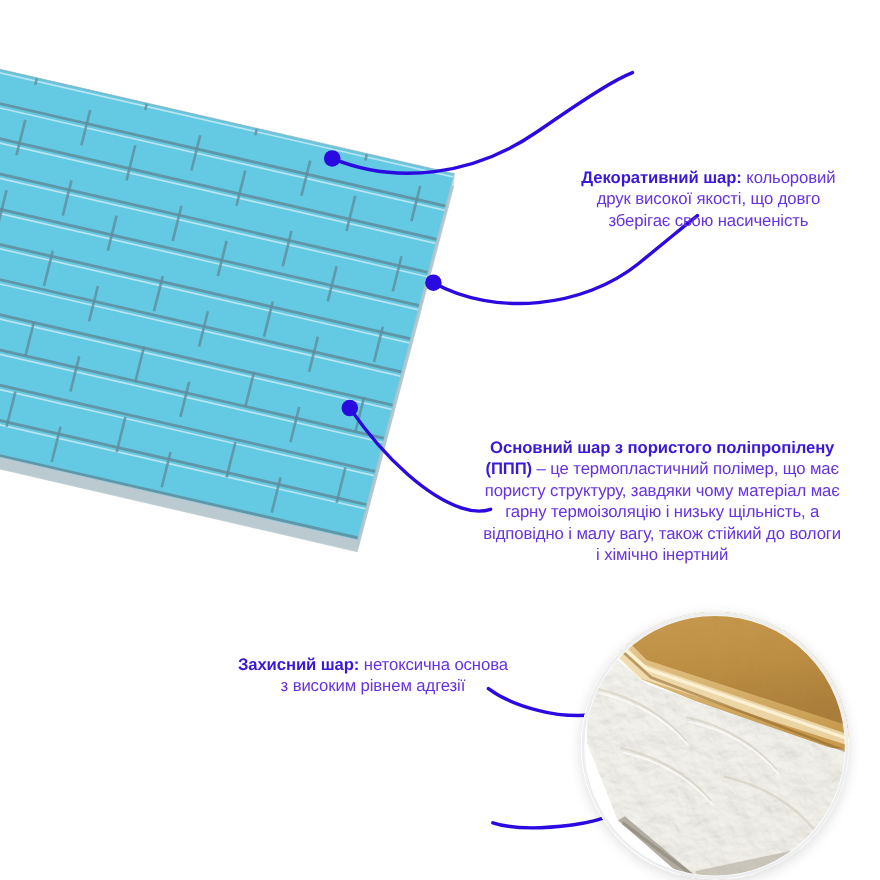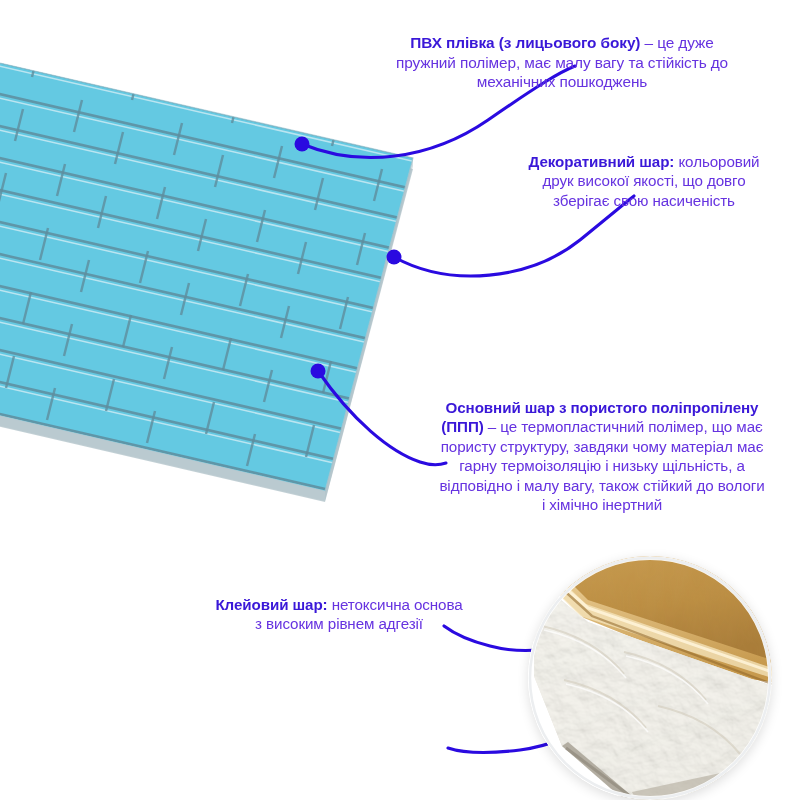--- a/index.html
+++ b/index.html
@@ -344,32 +344,29 @@
         <polygon points="96,244 34,190 40,186 104,240" fill="#9a9384" opacity="0.7"></polygon>
         <path d="M38,192 L110,246" stroke="#8b8476" stroke-width="3" opacity="0.6" fill="none"></path>
         <polygon points="104,236 244,206 244,220 110,248" fill="#b3ac9c" opacity="0.6"></polygon>
 
         <circle cx="122" cy="122" r="121" fill="none" stroke="#ffffff" stroke-width="6" opacity="0.9"></circle>
       </g>
       <circle cx="122" cy="122" r="120" fill="none" stroke="#eceef0" stroke-width="2.5"></circle>
     </svg>
   </div>
 
-  <div class="callout-text ct1"><b>ПВХ плівка (з лицьового боку)</b><span> – це дуже
-пружний полімер, має малу вагу та стійкість до
-механічних пошкоджень</span></div>
 
   <div class="callout-text ct2"><b>Декоративний шар:</b><span>  кольоровий
 друк високої якості, що довго
 зберігає свою насиченість</span></div>
 
   <div class="callout-text ct3"><b>Основний шар з пористого поліпропілену
 (ППП)</b><span> – це термопластичний полімер, що має
 пористу структуру, завдяки чому матеріал має
 гарну термоізоляцію і низьку щільність, а
 відповідно і малу вагу, також стійкий до вологи
 і хімічно інертний</span></div>
 
-  <div class="callout-text ct4"><b>Клейовий шар:</b><span> нетоксична основа
+  <div class="callout-text ct4"><b>Захисний шар:</b><span> нетоксична основа
 з високим рівнем адгезії</span></div>
 
 
 </div>
 
 </body></html>

